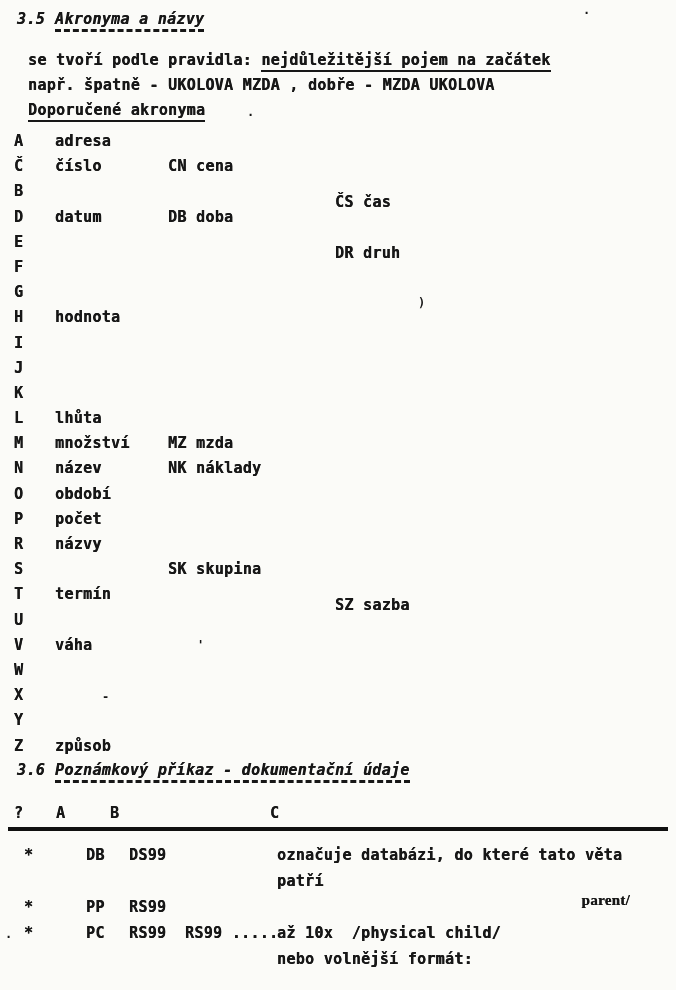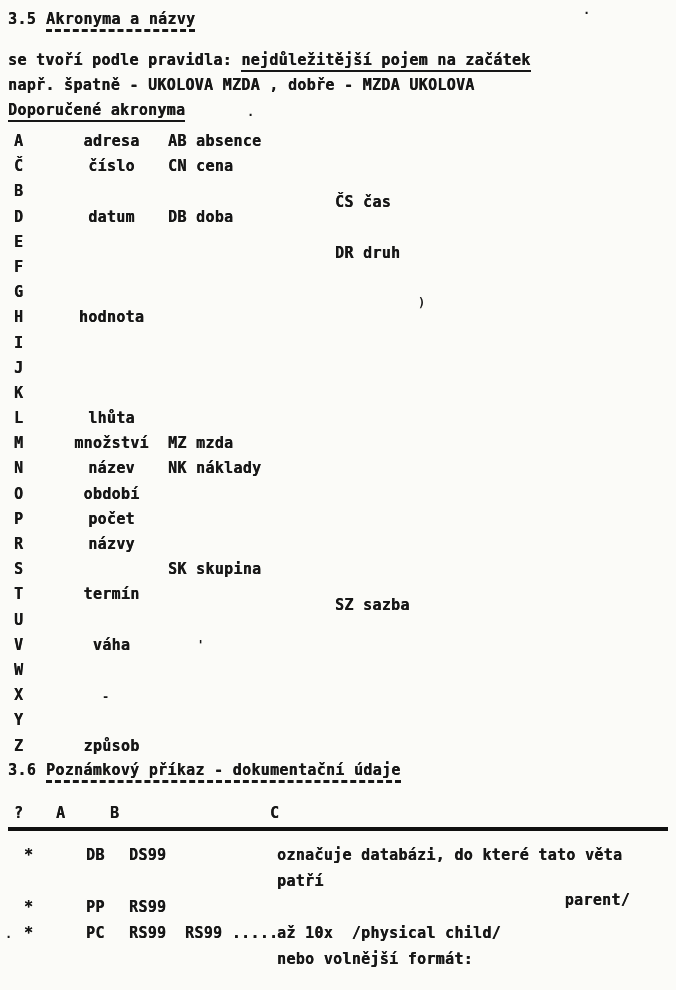--- a/index.html
+++ b/index.html
@@ -6,50 +6,50 @@
   body {
     width:676px; height:990px; overflow:hidden; position:relative;
     background:#fbfbf8; color:#171717;
     font-family:"DejaVu Sans Mono", monospace;
     font-weight:700; font-size:15px; letter-spacing:0.3px;
     text-shadow:0.35px 0 0 currentColor;
   }
   .page { padding:8px 6px 0 8px; }
 
   
-  .sec-heading { margin:2px 0 14px; height:24px; white-space:pre; }
+  .sec-heading { margin:2px 9px 14px; height:24px; white-space:pre;font-style:italic; }
   .sec-num { margin-right:10px; }
   .ud { border-bottom:3px dashed currentColor; padding-bottom:1px; }
   .us { border-bottom:2.5px solid currentColor; padding-bottom:1px; }
 
-  .p-line { height:25px; line-height:25px; white-space:pre; }
+  .p-line { height:25px; line-height:25px; white-space:pre;margin-left:20px; }
 
   
   .acro-table { margin-top:6px; }
   .acro-row { display:flex; height:25.2px; line-height:25.2px; padding-left:6px; }
   .c-letter { width:41px; flex-shrink:0; }
-  .c-word   { width:113px; flex-shrink:0; white-space:pre;text-align:center; }
+  .c-word   { width:113px; flex-shrink:0; white-space:pre; }
   .c-acr2   { width:167px; flex-shrink:0; white-space:pre; }
   .c-acr3   { flex:1; white-space:pre;margin-top:36px; }
 
   .h36 { margin-bottom:16px; }
 
   
   .cmd-header { display:flex; padding-left:6px; height:24px; line-height:24px; }
   .h-flag { width:42px; } .h-a { width:54px; } .h-b { width:160px; } .h-c { flex:1; }
   .rule { height:4px; background:#101010; border:none; margin:2px 2px 0 0; }
   .cmd-table { margin-top:11px; }
   .cmd-row { display:flex; align-items:flex-start; padding-left:16px; line-height:26px; }
   .c-flag { width:38px; flex-shrink:0; }
   .c-cmd  { width:43px; flex-shrink:0;margin-left:24px; }
   .c-b    { width:148px; flex-shrink:0; white-space:pre; }
   .c-c    { flex:1; }
   .c-line  { line-height:26px; white-space:pre; }
   .c-line2 { display:flex; line-height:26px; white-space:pre; }
-  .right-note { margin-left:auto; margin-right:40px; position:relative; top:-7px; }
+  .right-note { margin-left:auto; margin-right:40px; position:relative; top:-7px;font-family:Liberation Serif, serif; }
 
   
   .noise { position:absolute; font-size:12px; text-shadow:none; }
 </style>
 </head>
 <body>
 
 <div class="page">
 
   <div class="sec-heading"><span class="sec-num">3.5</span><span class="ud">Akronyma a názvy</span></div>
@@ -57,21 +57,20 @@
   <div class="p-line"><span>se tvoří podle pravidla: </span><span class="us">nejdůležitější pojem na začátek</span></div>
 
   <div class="p-line">např. špatně - UKOLOVA MZDA , dobře - MZDA UKOLOVA</div>
 
   <div class="p-line"><span class="us">Doporučené akronyma</span></div>
 
   <div class="acro-table">
     <div class="acro-row">
         <span class="c-letter">A</span>
         <span class="c-word">adresa</span>
-        <span class="c-acr2">AB absence</span>
         <span class="c-acr3"></span>
       </div>
     <div class="acro-row">
         <span class="c-letter">Č</span>
         <span class="c-word">číslo</span>
         <span class="c-acr2">CN cena</span>
         <span class="c-acr3">ČS čas</span>
       </div>
     <div class="acro-row">
         <span class="c-letter">B</span>

